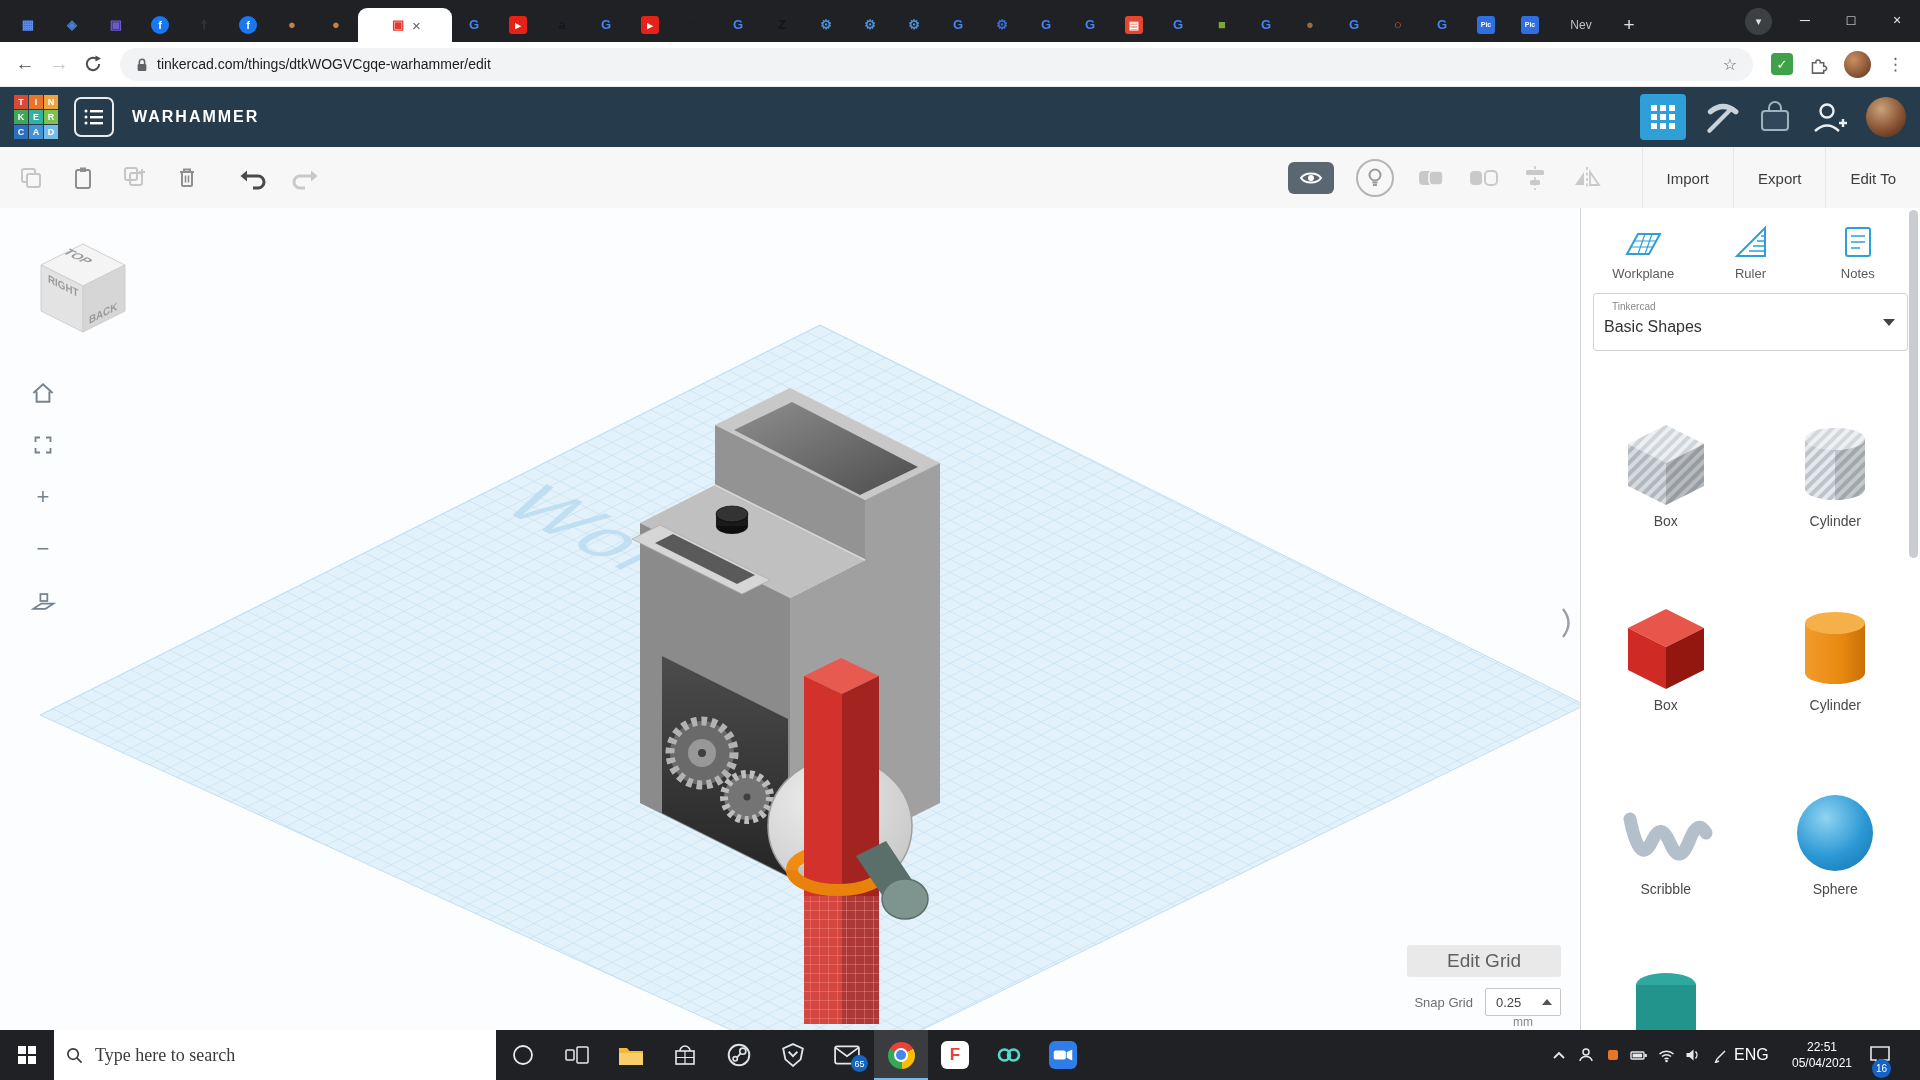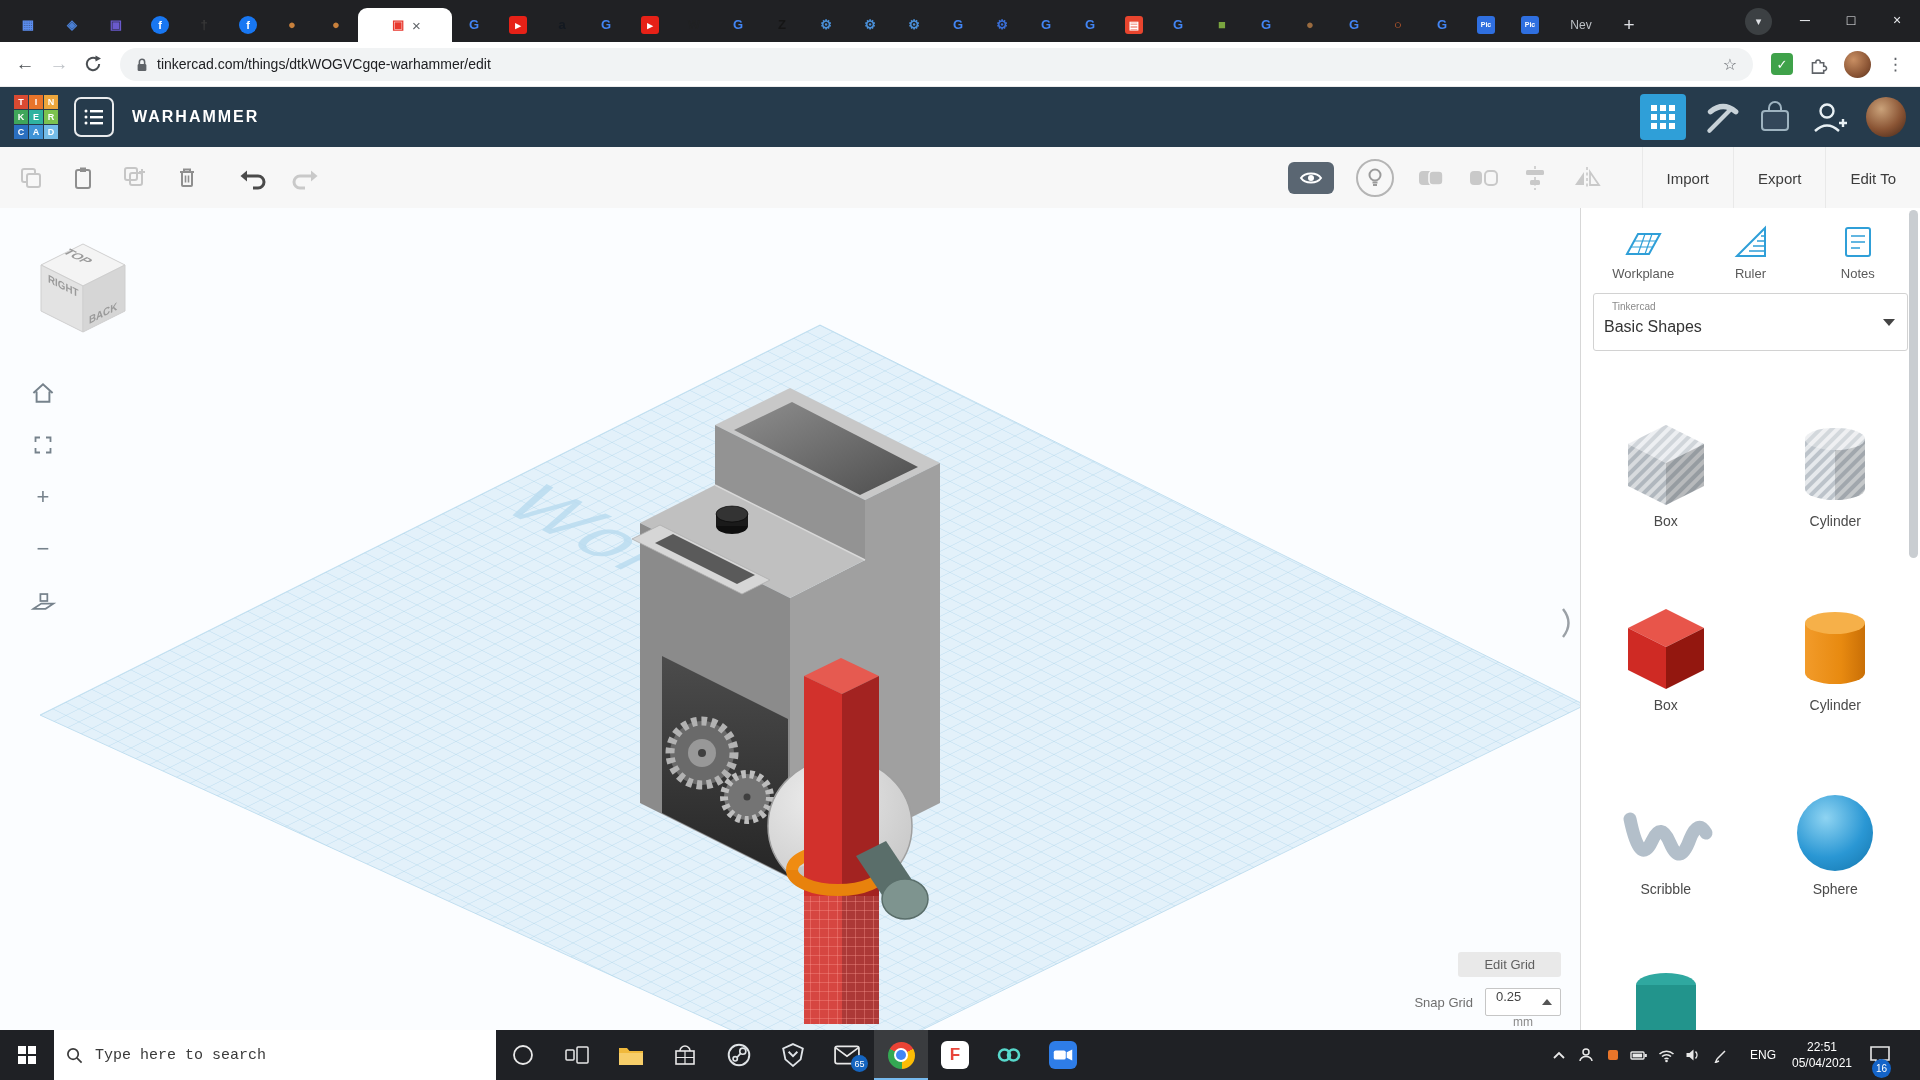--- a/index.html
+++ b/index.html
@@ -51,24 +51,24 @@
   .tbright{margin-left:auto;display:flex;align-items:center;height:100%}
   .tbtxt{height:100%;display:flex;align-items:center;padding:0 24px;font-size:15px;color:#3c3c3c;border-left:1px solid #e9e9e9}
 
   
   .main{position:absolute;top:208px;left:0;width:1920px;bottom:50px;display:flex}
   .viewport{position:relative;width:1580px;height:100%;background:#fbfdff;overflow:hidden}
   .vcanvas{position:absolute;left:0;top:0}
   .viewcube{position:absolute;left:28px;top:24px}
   .vpbtn{position:absolute;left:26px;width:34px;height:34px;display:flex;align-items:center;justify-content:center;color:#76828c;font-size:22px}
   .collapse{position:absolute;left:1560px;top:398px}
-  .editgrid{position:absolute;right:19px;bottom:53px;background:#e9e9e9;border-radius:3px;color:#5f5f5f;font-size:13px;padding:5px 26px}
+  .editgrid{position:absolute;right:19px;bottom:53px;background:#e9e9e9;border-radius:3px;color:#5f5f5f;font-size:19px;padding:5px 40px}
   .snapwrap{position:absolute;right:19px;bottom:14px;display:flex;align-items:center}
   .snaplabel{font-size:13px;color:#6f6f6f;margin-right:12px}
-  .snapbox{width:74px;height:26px;background:#fff;border:1px solid #c6c6c6;border-radius:2px;display:flex;align-items:flex-start;position:relative}
+  .snapbox{width:74px;height:26px;background:#fff;border:1px solid #c6c6c6;border-radius:2px;display:flex;align-items:center;position:relative}
   .snapval{font-size:13px;color:#444;margin-left:10px}
   .snapcaret{position:absolute;right:8px;top:10px;width:0;height:0;border-left:5px solid transparent;border-right:5px solid transparent;border-bottom:6px solid #555}
   .mm{position:absolute;right:28px;top:27px;font-size:12px;color:#8a8a8a}
 
   
   .sidebar{width:339px;border-left:1px solid #d7d7d7;background:#fff;position:relative;overflow:hidden}
   .sbtools{display:flex;justify-content:space-evenly;padding-top:16px}
   .sbtool{display:flex;flex-direction:column;align-items:center;width:90px}
   .sbtool span{font-size:13px;color:#5a5a5a;margin-top:6px}
   .libbox{margin:12px 12px 0 12px;height:56px;border:1px solid #d2d2d2;border-radius:3px;position:relative}
@@ -80,32 +80,32 @@
   .shape span{font-size:14px;color:#4a4a4a;margin-top:2px}
   .sbscroll{position:absolute;right:2px;top:2px;width:9px;height:348px;background:#c9cdd1;border-radius:5px}
 
   
   .taskbar{position:absolute;left:0;bottom:0;width:1920px;height:50px;background:#1f2125;display:flex;align-items:stretch;color:#fff}
   .tbbtn{width:54px;display:flex;align-items:center;justify-content:center;position:relative}
   .tbbtn.active{background:rgba(255,255,255,.12);box-shadow:inset 0 -2px 0 #76b9ed}
   .startgrid{display:grid;grid-template-columns:8px 8px;grid-auto-rows:8px;gap:1.5px}
   .startgrid i{background:#fff}
   .tsearch{width:430px;background:#fff;display:flex;align-items:center;padding-left:12px}
-  .tsearch input{border:none;outline:none;font-size:15px;color:#333;margin-left:10px;width:360px;background:transparent;font-family:Liberation Mono, monospace}
+  .tsearch input{border:none;outline:none;font-size:18px;color:#333;margin-left:10px;width:360px;background:transparent;font-family:Liberation Serif, serif}
   .tsearch input::placeholder{color:#3a3a3a;opacity:1}
   .chromeicon{width:27px;height:27px;border-radius:50%;background:conic-gradient(from -60deg,#ea4335 0 120deg,#fbbc05 120deg 240deg,#34a853 240deg 360deg);position:relative}
   .chromeicon b{position:absolute;inset:6.5px;border-radius:50%;background:#fff}
   .chromeicon u{position:absolute;inset:8.5px;border-radius:50%;background:#4285f4}
   .whitetile{width:28px;height:28px;background:#fff;border-radius:6px;display:flex;align-items:center;justify-content:center}
   .ftxt{color:#e8453a;font-weight:bold;font-size:17px}
   .camtile{width:28px;height:28px;background:#2e7de8;border-radius:6px;display:flex;align-items:center;justify-content:center}
   .tray{margin-left:auto;display:flex;align-items:center}
   .trayic{width:27px;display:flex;align-items:center;justify-content:center}
   .colordot{width:10px;height:10px;background:#e8752a;border-radius:2px}
-  .lang{width:42px;text-align:right;font-size:12px}
+  .lang{width:42px;text-align:left;font-size:16px}
   .clock{width:92px;text-align:center;font-size:12px;line-height:1.35}
   .notif{width:52px;display:flex;align-items:center;position:relative}
   .notifbadge{position:absolute;left:4px;top:15px;width:19px;height:19px;border-radius:50%;background:#1464c8;color:#fff;font-size:10px;display:flex;align-items:center;justify-content:center}
   .mailwrap{position:relative;display:flex}
   .mailbadge{position:absolute;right:-8px;bottom:-6px;width:17px;height:17px;border-radius:50%;background:#1565c0;color:#fff;font-size:9px;display:flex;align-items:center;justify-content:center}
 </style>
 </head>
 <body>
 
 <div id="screen">

